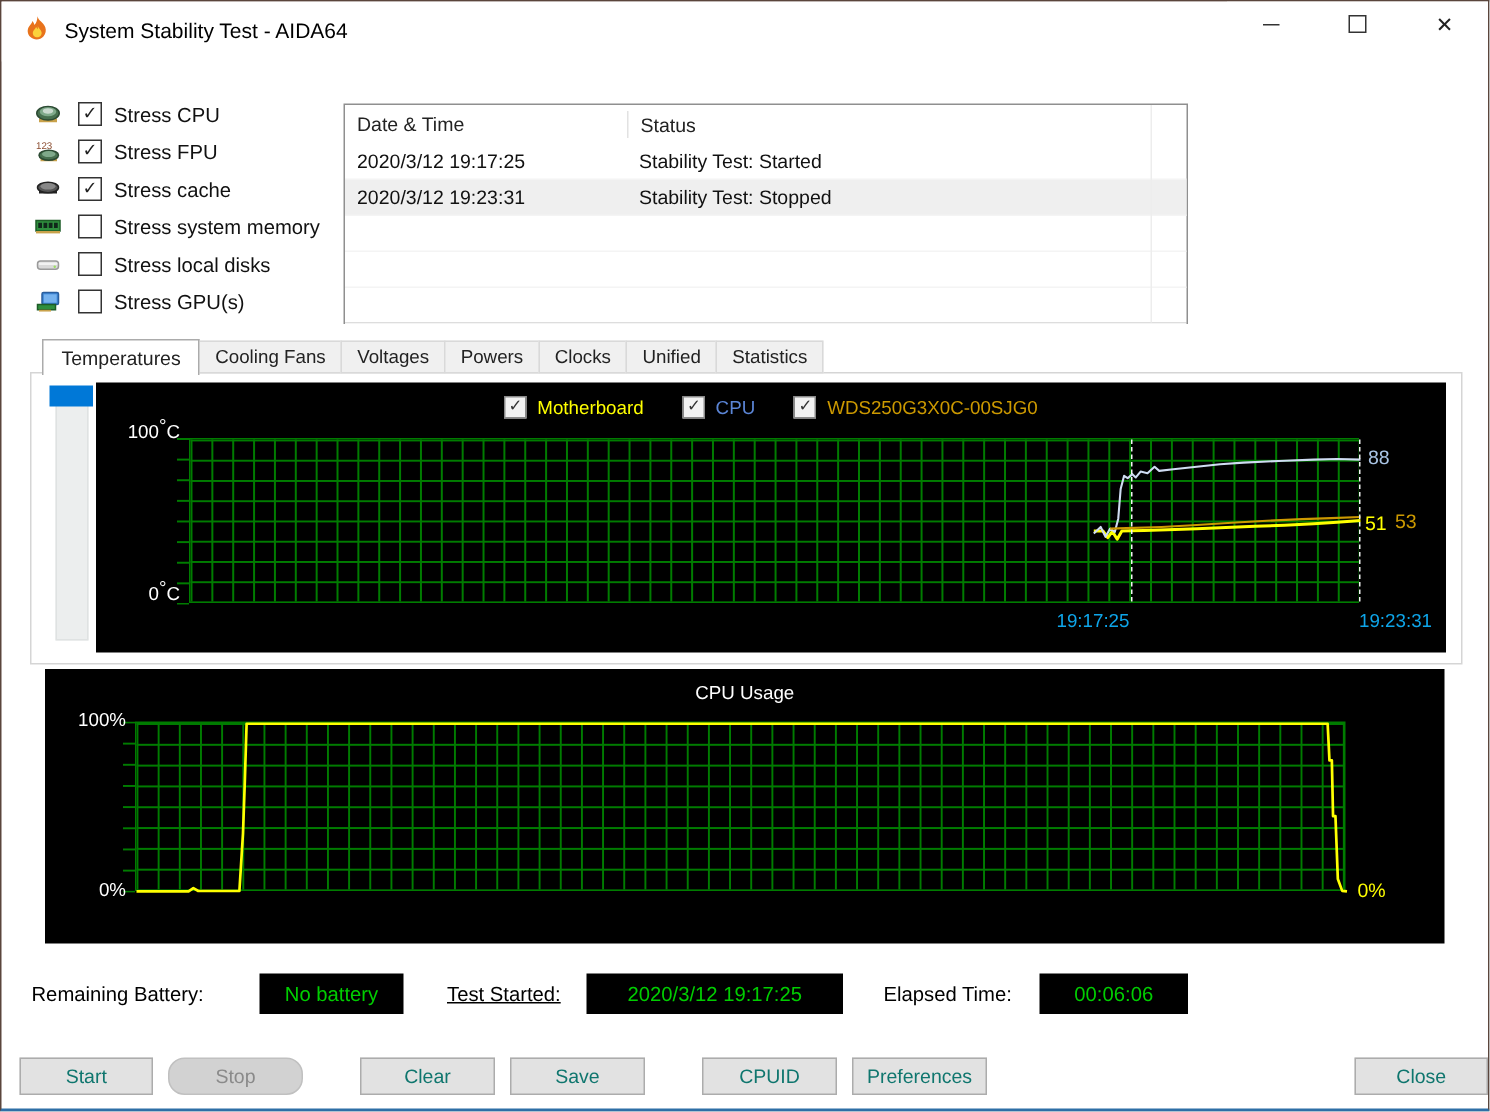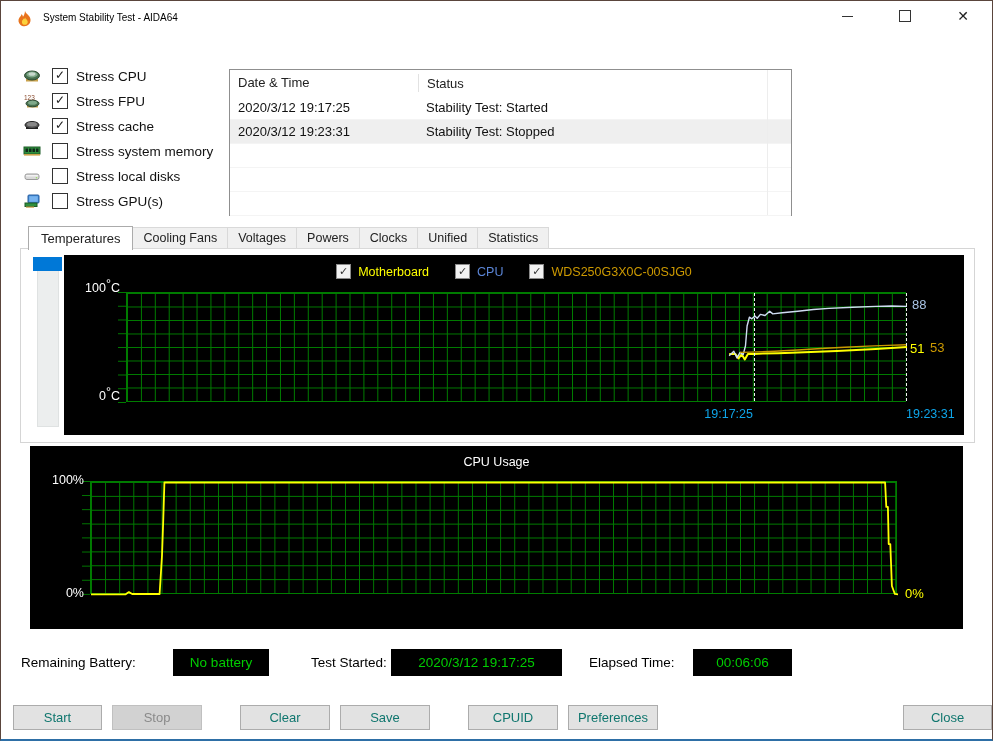--- a/index.html
+++ b/index.html
@@ -3,21 +3,21 @@
 <meta charset="utf-8">
 <style>
   html,body{margin:0;padding:0;background:#c8c8c8;}
   #win{position:relative;width:991px;height:738px;background:#ffffff;
        border:1px solid #5a453c;border-bottom:2px solid #2e6fa6;
        font-family:"Liberation Sans",sans-serif;color:#111;overflow:hidden;}
 
   
   .titlebar{position:absolute;top:0;left:0;right:0;height:40px;background:#fff;}
   .flame{position:absolute;left:13px;top:8px;width:22px;height:22px;}
-  .wtitle{position:absolute;left:42px;top:11px;font-size:10px;color:#000;white-space:nowrap;}
+  .wtitle{position:absolute;left:42px;top:11px;font-size:14px;color:#000;white-space:nowrap;}
   .wbtns{position:absolute;right:0;top:0;display:flex;}
   .wbtn{width:58px;height:30px;display:flex;align-items:center;justify-content:center;background:#fff;}
   .glyph-min{width:11px;height:1px;background:#333;}
   .glyph-max{width:10px;height:10px;border:1px solid #333;}
   .glyph-close{font-size:14px;color:#222;line-height:1;}
 
   
   .stress{position:absolute;left:22px;top:64px;display:flex;flex-direction:column;gap:3px;}
   .srow{display:flex;align-items:center;height:22px;}
   .sicon{width:20px;height:16px;margin-right:9px;display:inline-flex;align-items:center;}
@@ -72,35 +72,35 @@
 
   .ccanvas{position:absolute;left:29px;top:445px;width:933px;height:183px;background:#000;color:#fff;}
   .ctitle{position:absolute;top:9px;left:0;right:0;text-align:center;font-size:12.5px;color:#fff;}
 
   
   .statusbar{position:absolute;left:0;right:0;top:648px;height:28px;}
   .stlabel{position:absolute;top:6px;font-size:13.5px;color:#000;white-space:nowrap;}
   .stbox{position:absolute;top:0;height:27px;background:#000;color:#00cd00;font-size:13.5px;
          display:flex;align-items:center;justify-content:center;white-space:nowrap;}
   #stl0{left:20px;} #stb0{left:172px;width:96px;}
-  #stl1{left:310px;} #stb1{left:390px;width:171px;}
+  #stl1{left:297px;text-decoration:underline;} #stb1{left:390px;width:171px;}
   #stl2{left:588px;} #stb2{left:692px;width:99px;}
 
   
   .btnrow{position:absolute;left:0;right:0;top:704px;display:flex;}
   .btn{width:90px;height:25px;font-size:13px;font-family:"Liberation Sans",sans-serif;
        background:#e2e2e2;border:1px solid #acacac;color:#0f766e;}
   .btn:nth-child(1){margin-left:12px;width:89px;}
   .btn:nth-child(2){margin-left:10px;}
   .btn:nth-child(3){margin-left:38px;}
   .btn:nth-child(4){margin-left:10px;}
   .btn:nth-child(5){margin-left:38px;}
   .btn:nth-child(6){margin-left:10px;}
   .btn:nth-child(7){margin-left:auto;width:89px;}
-  .btn.disabled{background:#d2d2d2;border-color:#c0c0c0;color:#8a8a8a;}
+  .btn.disabled{background:#d2d2d2;border-color:#c0c0c0;color:#8a8a8a;border-radius:11px;}
 </style>
 </head>
 <body>
 
 <div id="win">
 
   <div class="titlebar">
     <span class="flame">
       <svg viewBox="0 0 24 24" width="22" height="22">
         <path d="M12 2c.6 3.2 4.4 4.6 5.6 7.8.9 2.4.4 5-1.3 6.9-2.4 2.7-6.8 2.9-9.4.4C4.6 15 4.2 11.6 6 9.2c.9-1.2 2-2.2 2.3-3.8.8 1 1.3 1.8 1.5 3C11.2 7 11.9 4.6 12 2z" fill="#e8731c"></path>

